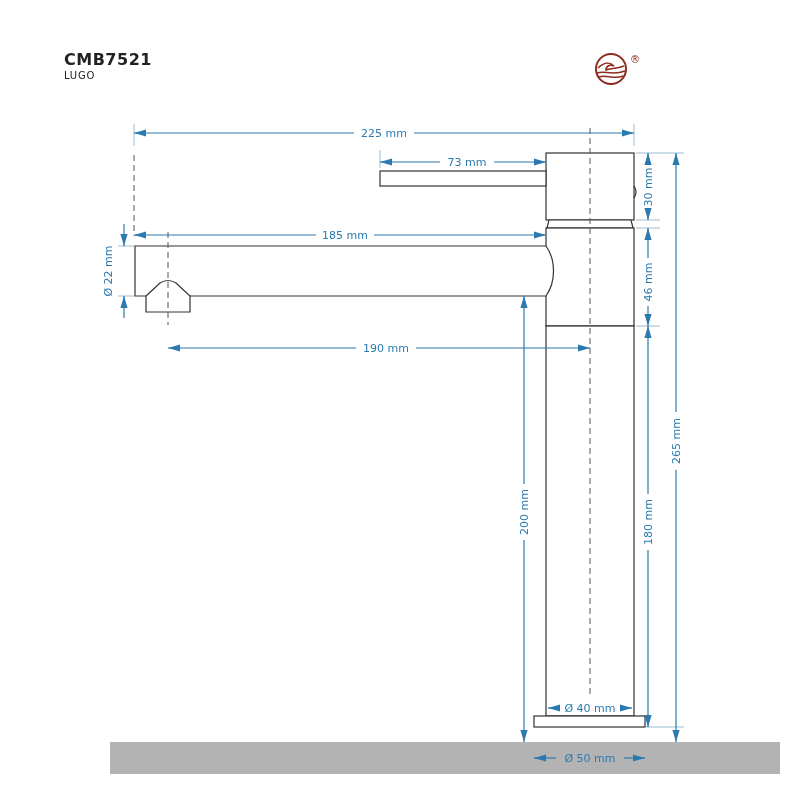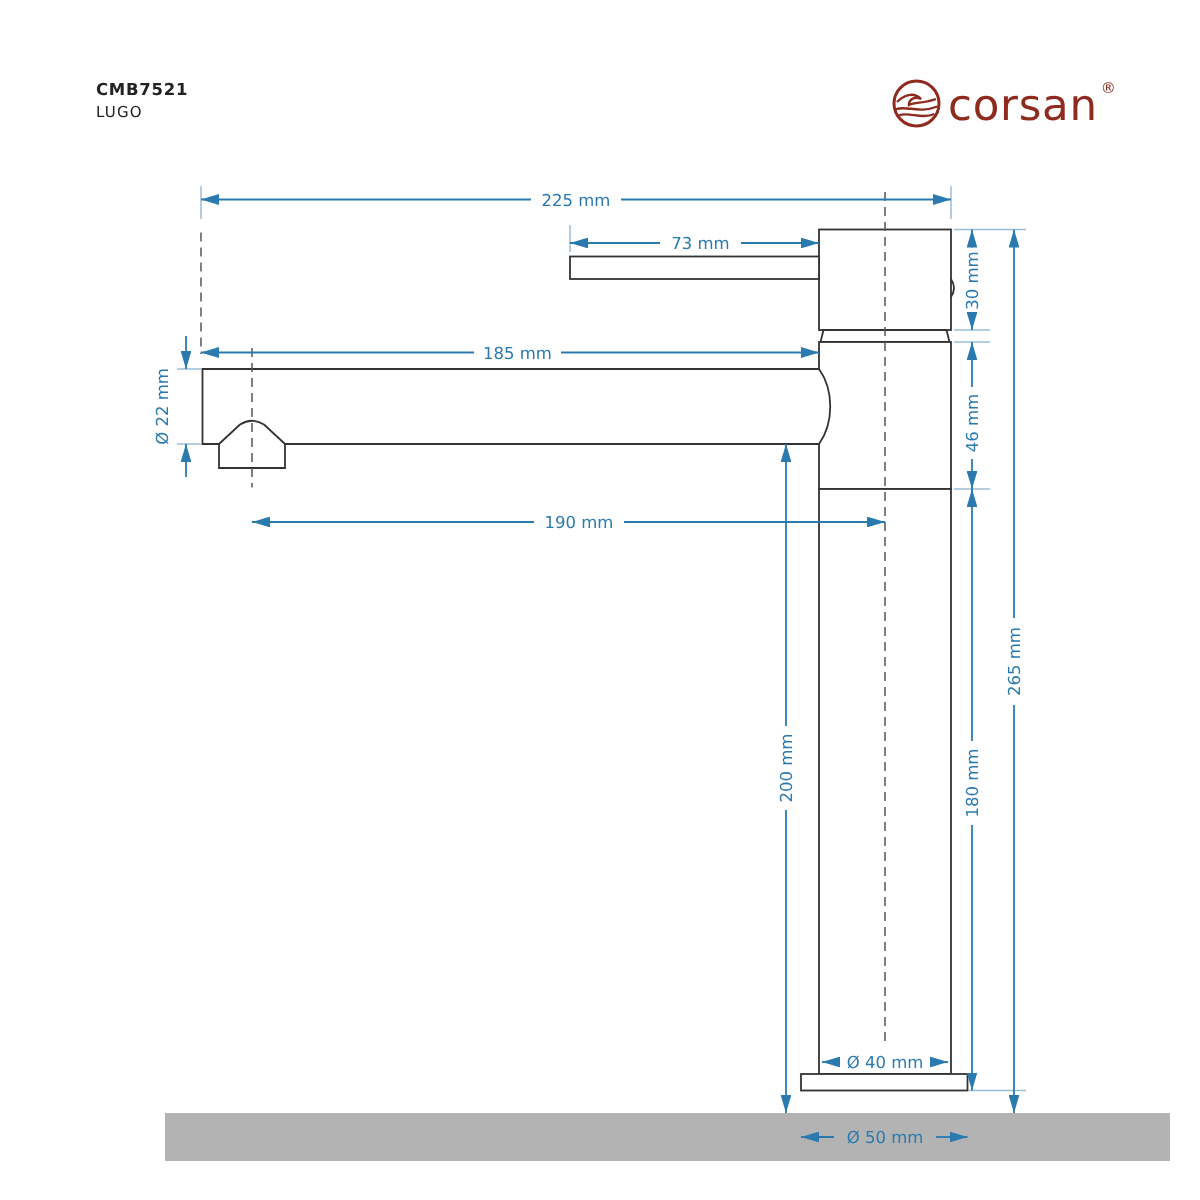--- a/index.html
+++ b/index.html
@@ -1,18 +1,18 @@
 <!DOCTYPE html>
 <html><head>
 <meta charset="utf-8">
 <style>
   html, body { margin:0; padding:0; background:#ffffff; }
   body { width:800px; height:800px; position:relative; overflow:hidden; font-family:"DejaVu Sans", sans-serif; }
   .header { position:absolute; left:64px; top:52px; color:#222; }
-  .model { font-size:11px; font-weight:bold; letter-spacing:0.5px; line-height:16px; }
+  .model { font-size:16px; font-weight:bold; letter-spacing:0.5px; line-height:16px; }
   .name { font-size:10px; letter-spacing:0.8px; line-height:15px; }
   .logo { position:absolute; left:594px; top:52px; display:flex; align-items:flex-end; color:#8e2a1e; }
   .logo-text { font-family:"DejaVu Sans", sans-serif; font-size:29px; line-height:32px; margin-left:4px; letter-spacing:0.5px; }
   .logo-reg { font-size:10px; margin-left:2px; align-self:flex-start; margin-top:2px; }
   svg.drawing { position:absolute; left:0; top:0; }
   .dim-text { font-family:"DejaVu Sans", sans-serif; font-size:11px; fill:#2a7ab0; }
 </style>
 </head>
 <body>
 
@@ -21,21 +21,20 @@
   <div class="name">LUGO</div>
 </div>
 
 <div class="logo">
   <svg width="34" height="34" viewBox="0 0 34 34">
     <circle cx="17" cy="17" r="15" fill="none" stroke="#8e2a1e" stroke-width="2"></circle>
     <path d="M4 16 C10 10, 16 10, 20 14 C16 12, 12 14, 12 18 C16 16, 22 17, 30 14" fill="none" stroke="#8e2a1e" stroke-width="1.6"></path>
     <path d="M3 21 C10 18, 18 24, 31 19" fill="none" stroke="#8e2a1e" stroke-width="1.6"></path>
     <path d="M5 25 C12 22, 20 28, 29 24" fill="none" stroke="#8e2a1e" stroke-width="1.6"></path>
   </svg>
-  <span class="logo-text">corsan</span>
   <span class="logo-reg">®</span>
 </div>
 
 <svg class="drawing" width="800" height="800" viewBox="0 0 800 800">
   <defs>
     <marker id="arr" viewBox="0 0 10 6" refX="10" refY="3" markerWidth="10" markerHeight="6" orient="auto-start-reverse">
       <path d="M0 0 L10 3 L0 6 Z" fill="#2a7ab0"></path>
     </marker>
   </defs>
 

